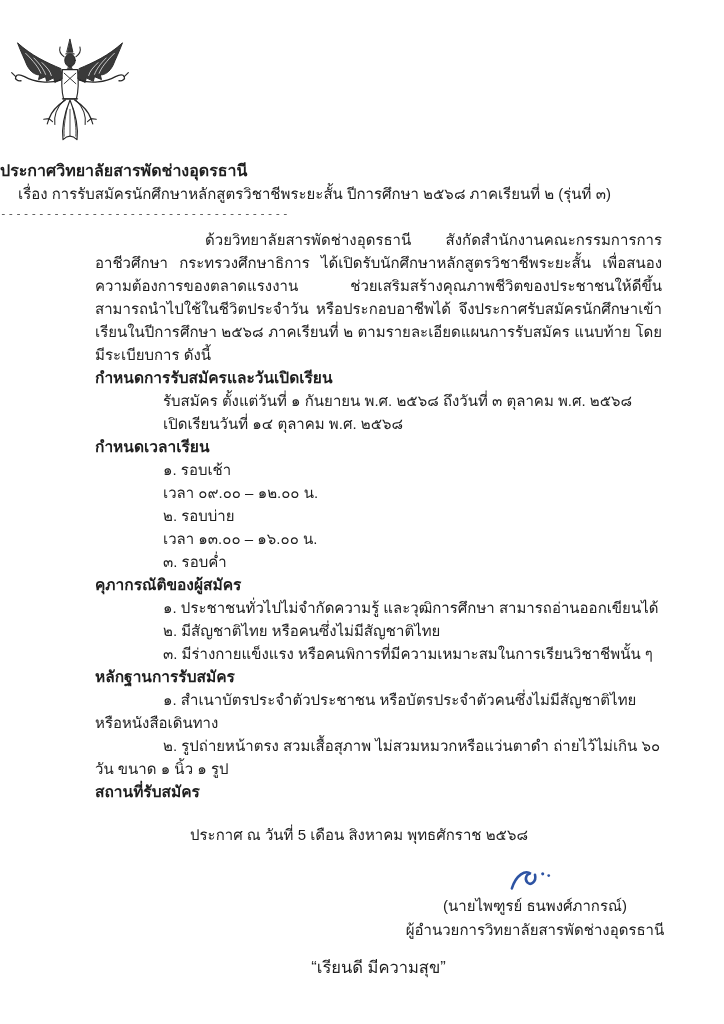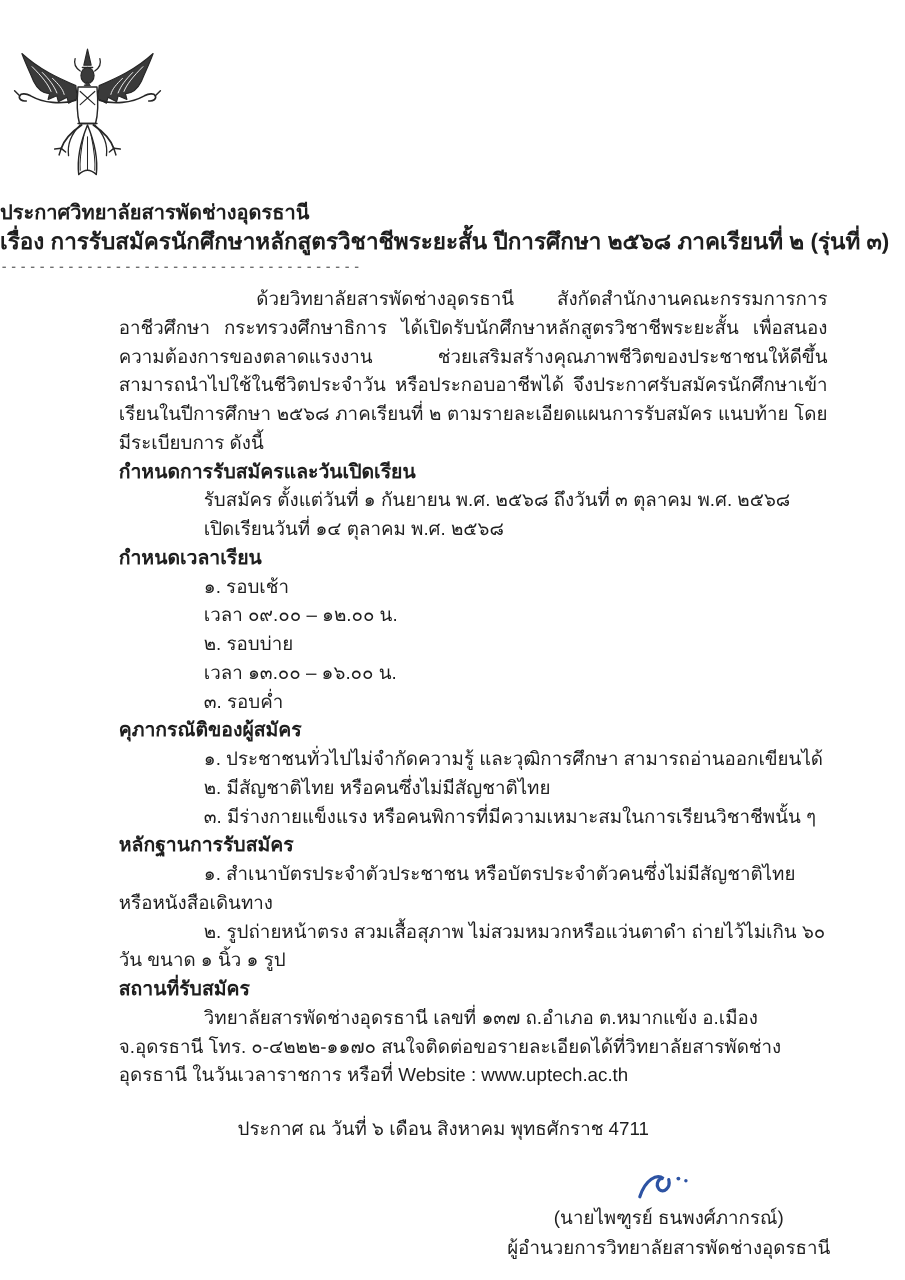--- a/index.html
+++ b/index.html
@@ -9,21 +9,21 @@
     color:#1e1e1e;
   }
   .page{
     position:relative;width:724px;height:1024px;box-sizing:border-box;
     background:#ffffff;padding-top:38px;overflow:hidden;
     font-size:15px;line-height:23px;
   }
   .header{text-align:left;}
   .emblem-wrap{height:117px;margin-bottom:4px;}
   .doc-title{font-size:16px;line-height:23px;font-weight:bold;}
-  .doc-subject{font-size:18px;line-height:23px;font-weight:bold;}
+  .doc-subject{font-size:15px;line-height:23px;font-weight:normal;padding-left:18px;}
   .dash-sep{
     font-size:11px;line-height:12px;letter-spacing:1px;color:#4a4a4a;
     margin-top:3px;font-family:"DejaVu Sans Mono","Liberation Mono",monospace;
   }
   .content{margin:8px 62px 0 95px;}
   .intro{margin:6px 0 0 0;text-indent:110px;text-align:justify;}
   .sec-h{margin:0;font-size:15.5px;font-weight:bold;line-height:23px;}
   .ind-line{margin:0;padding-left:68px;}
   .time-row{display:flex;padding-left:68px;margin:0;flex-direction:column;}
   .time-label{width:96px;flex:0 0 auto;}
@@ -115,23 +115,22 @@
     <h3 class="sec-h">คุภากรณัติของผู้สมัคร</h3>
     <p class="list-item">๑. ประชาชนทั่วไปไม่จำกัดความรู้  และวุฒิการศึกษา  สามารถอ่านออกเขียนได้</p>
     <p class="list-item">๒. มีสัญชาติไทย  หรือคนซึ่งไม่มีสัญชาติไทย</p>
     <p class="list-item">๓. มีร่างกายแข็งแรง หรือคนพิการที่มีความเหมาะสมในการเรียนวิชาชีพนั้น ๆ</p>
 
     <h3 class="sec-h">หลักฐานการรับสมัคร</h3>
     <p class="list-item">๑. สำเนาบัตรประจำตัวประชาชน หรือบัตรประจำตัวคนซึ่งไม่มีสัญชาติไทย หรือหนังสือเดินทาง</p>
     <p class="list-item">๒. รูปถ่ายหน้าตรง สวมเสื้อสุภาพ ไม่สวมหมวกหรือแว่นตาดำ ถ่ายไว้ไม่เกิน ๖๐ วัน ขนาด ๑ นิ้ว ๑ รูป</p>
 
     <h3 class="sec-h">สถานที่รับสมัคร</h3>
-    <p class="venue-body">วิทยาลัยสารพัดช่างอุดรธานี  เลขที่ ๑๓๗ ถ.อำเภอ ต.หมากแข้ง อ.เมือง จ.อุดรธานี โทร. ๐-๔๒๒๒-๑๑๗๐  สนใจติดต่อขอรายละเอียดได้ที่วิทยาลัยสารพัดช่างอุดรธานี  ในวันเวลาราชการ  หรือที่ Website : www.uptech.ac.th</p>
 
-    <p class="issued">ประกาศ  ณ  วันที่  ๖  เดือน  สิงหาคม  พุทธศักราช  4711</p>
+    <p class="issued">ประกาศ  ณ  วันที่  5  เดือน  สิงหาคม  พุทธศักราช  ๒๕๖๘</p>
 
     <div class="sign-block">
       <div class="sign-mark">
         <svg viewBox="0 0 70 34" width="60" height="30" aria-hidden="true">
           <path d="M8,28 C13,12 24,6 30,11 C26,10 22,16 26,21 C30,25 37,20 35,12" fill="none" stroke="#2d53a3" stroke-width="3" stroke-linecap="round"></path>
           <circle cx="44" cy="11" r="1.8" fill="#2d53a3"></circle>
           <circle cx="51" cy="13" r="1.6" fill="#2d53a3"></circle>
         </svg>
       </div>
       <div class="signer-name">(นายไพฑูรย์   ธนพงศ์ภากรณ์)</div>

